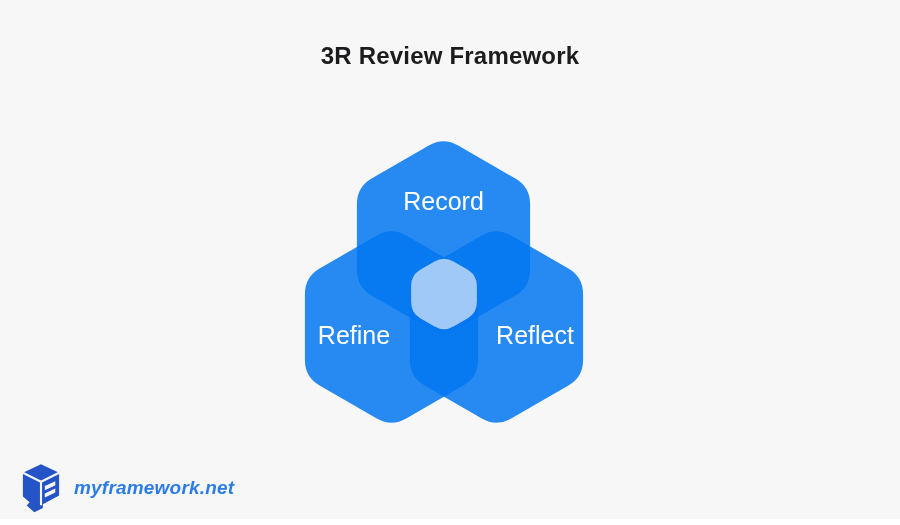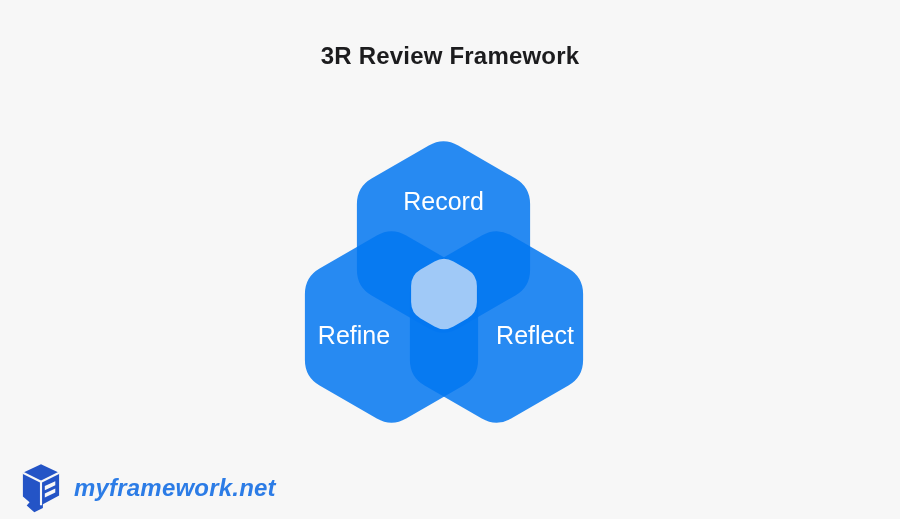--- a/index.html
+++ b/index.html
@@ -38,21 +38,21 @@
     left: 21px;
     bottom: 6px;
     display: flex;
     align-items: center;
     gap: 13px;
   }
   .logo { width: 40px; height: 50px; display: block; }
   .brand {
     font-style: italic;
     font-weight: 700;
-    font-size: 24px;
+    font-size: 19px;
     letter-spacing: 0.2px;
     cursor: pointer;
   }
 </style>
 </head>
 <body>
 
 <div class="canvas" style="background: rgb(247, 247, 247);">
 
   <h1 class="title" style="color: rgb(28, 28, 30);">3R Review Framework</h1>

